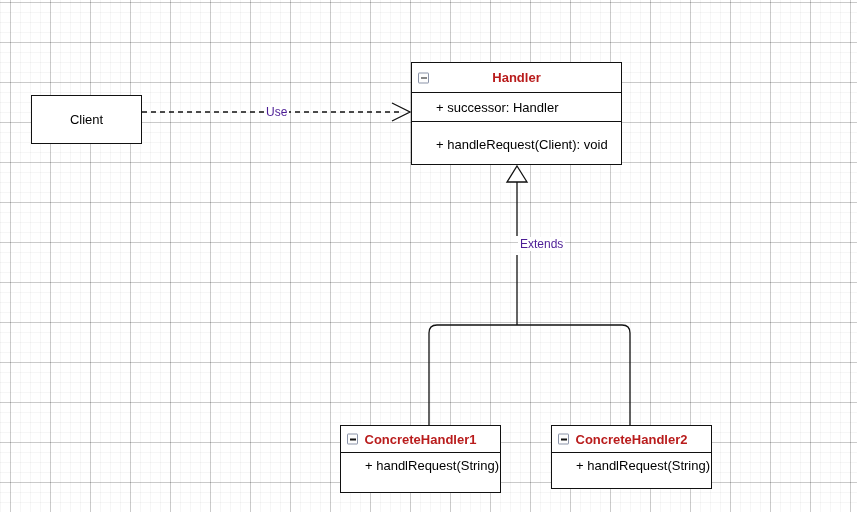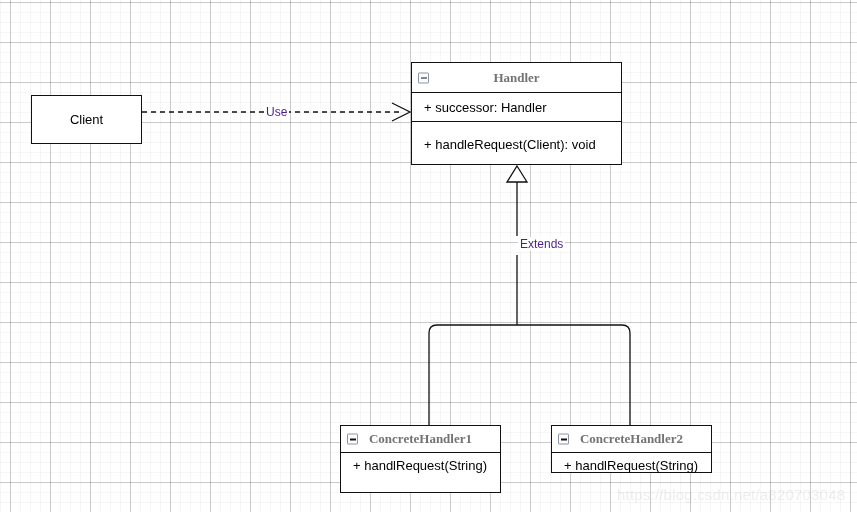--- a/index.html
+++ b/index.html
@@ -37,26 +37,25 @@
     align-items: center;
     white-space: nowrap;
   }
   .compartment + .compartment {
     border-top: 1.4px solid #111111;
   }
   .cmp-title {
     justify-content: center;
     font-weight: bold;
     font-size: 13px;
-    color: #737373;
-    font-family: Liberation Serif, serif;
+    color: #b91c1c;
   }
   .cmp-member {
     justify-content: flex-start;
-    padding-left: 12px;
+    padding-left: 24px;
     font-size: 13px;
     color: #000000;
   }
   .cmp-plain {
     justify-content: center;
     font-size: 13px;
     color: #000000;
   }
 
   
@@ -164,31 +163,30 @@
     <div class="compartment cmp-title" style="height:26px;">
       <span class="collapse-icon"></span>
       <span>ConcreteHandler1</span>
     </div>
 
     <div class="compartment cmp-member" style="height:26px;">
       <span>+ handlRequest(String)</span>
     </div>
   </div>
 
-  <div class="uml-box" id="concrete2-box" style="left:551px; top:425px; width:161px; height:48px;">
+  <div class="uml-box" id="concrete2-box" style="left:551px; top:425px; width:161px; height:64px;">
 
     <div class="compartment cmp-title" style="height:26px;">
       <span class="collapse-icon"></span>
       <span>ConcreteHandler2</span>
     </div>
 
     <div class="compartment cmp-member" style="height:26px;">
       <span>+ handlRequest(String)</span>
     </div>
   </div>
 
   <div class="edge-label" style="left:264px; top:105px;">Use</div>
 
   <div class="edge-label" style="left:494px; top:237px;margin-left:24px;">Extends</div>
 
-  <div class="watermark" style="left:617px; top:486px;">https://blog.csdn.net/a820703048</div>
 
 </div>
 
 </body></html>

